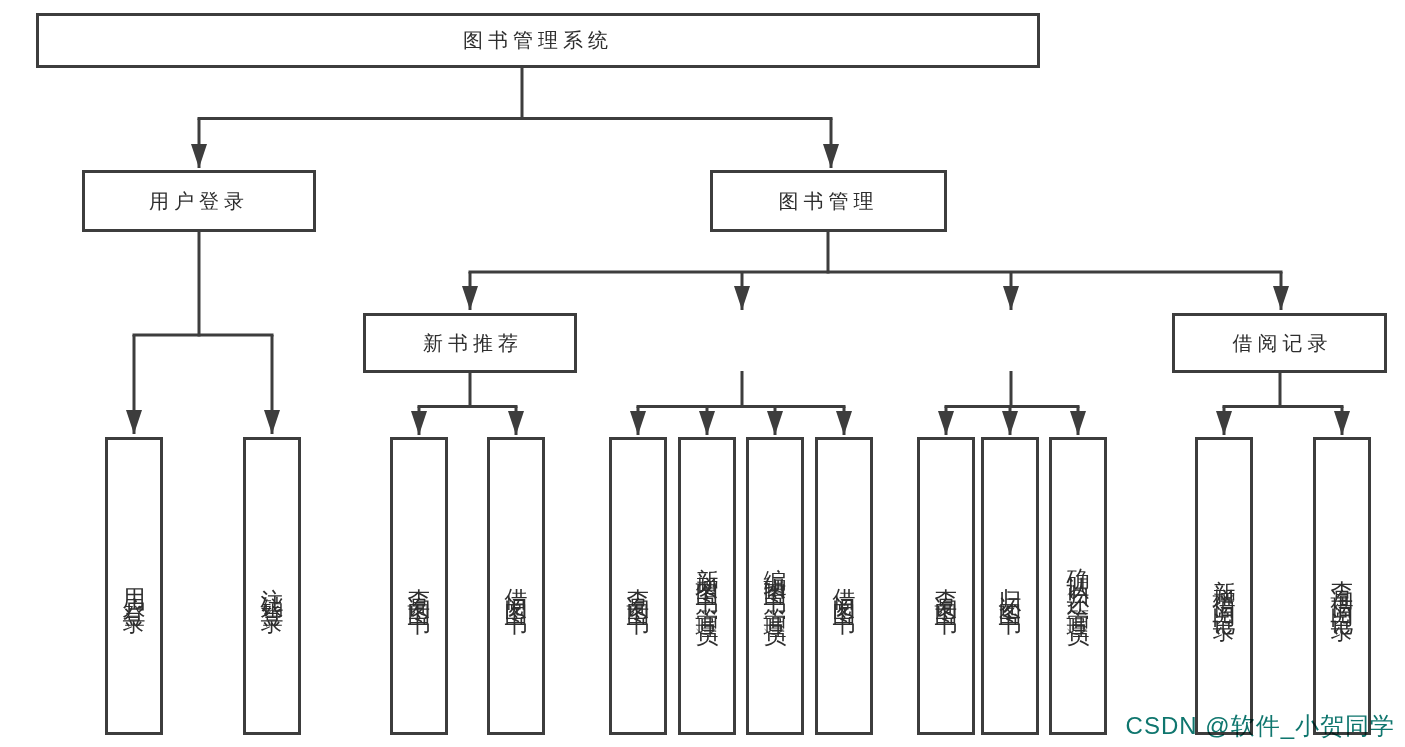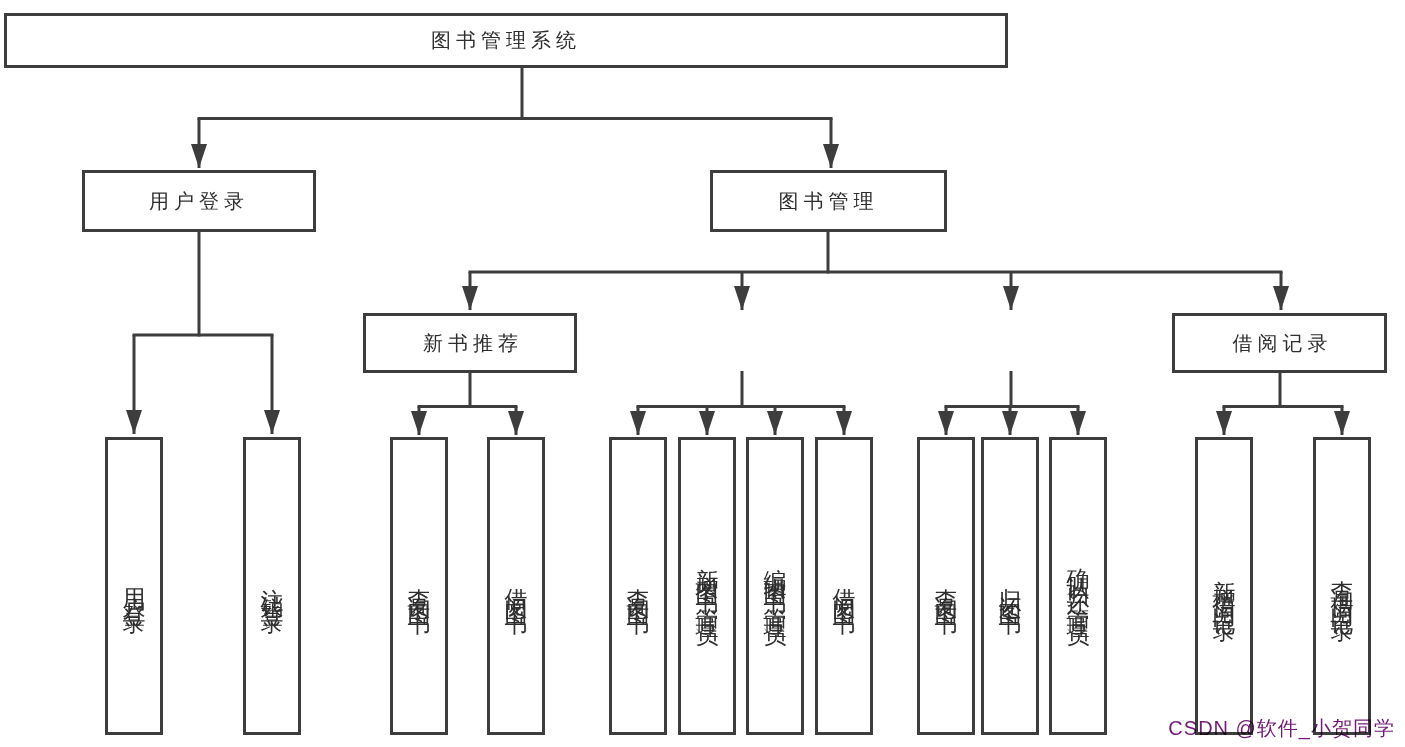--- a/index.html
+++ b/index.html
@@ -30,21 +30,21 @@
     align-items: center;
     justify-content: center;
     z-index: 2;
   }
   .hlabel {
     font-size: 20px;
     letter-spacing: 5px;
     color: #2e2e2e;
     white-space: nowrap;
   }
-  .root-box   { left: 4px;  top: 13px;  width: 1004px; height: 55px; }
+  .root-box   { left: 36px;  top: 13px;  width: 1004px; height: 55px; }
   .l2a        { left: 82px;  top: 170px; width: 234px;  height: 62px; }
   .l2b        { left: 710px; top: 170px; width: 237px;  height: 62px; }
   .l3         { top: 313px;  height: 60px; padding-left: 6px; }
   .l3a        { left: 363px;  width: 214px; }
   .l3b        { left: 633px;  width: 218px; }
   .l3c        { left: 902px;  width: 218px; }
   .l3d        { left: 1172px; width: 215px; }
   .leaf {
     top: 437px;
     width: 58px;
@@ -55,23 +55,23 @@
     text-orientation: mixed;
     font-size: 23px;
     letter-spacing: 8px;
     line-height: 1;
     color: #2e2e2e;
   }
   .watermark {
     position: absolute;
     right: 10px;
     bottom: 5px;
-    font-size: 20px;
+    font-size: 24px;
     letter-spacing: 1px;
-    color: #701a75;
+    color: #0f766e;
     mix-blend-mode: multiply;
     z-index: 3;
     text-shadow: 1px 1px 0 #ffffff;
     white-space: nowrap;
   }
 </style>
 </head>
 <body>
 
 <div class="canvas">

